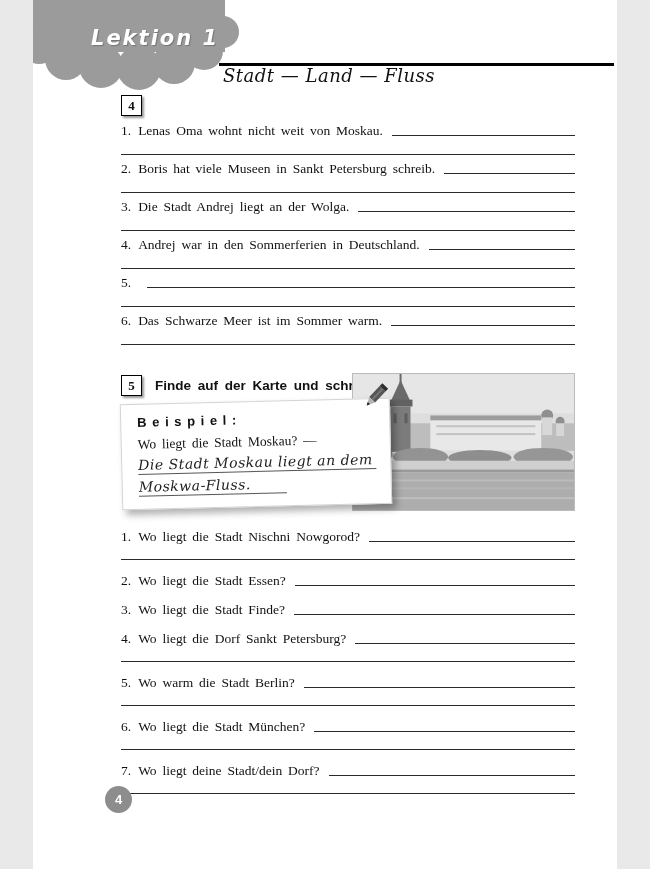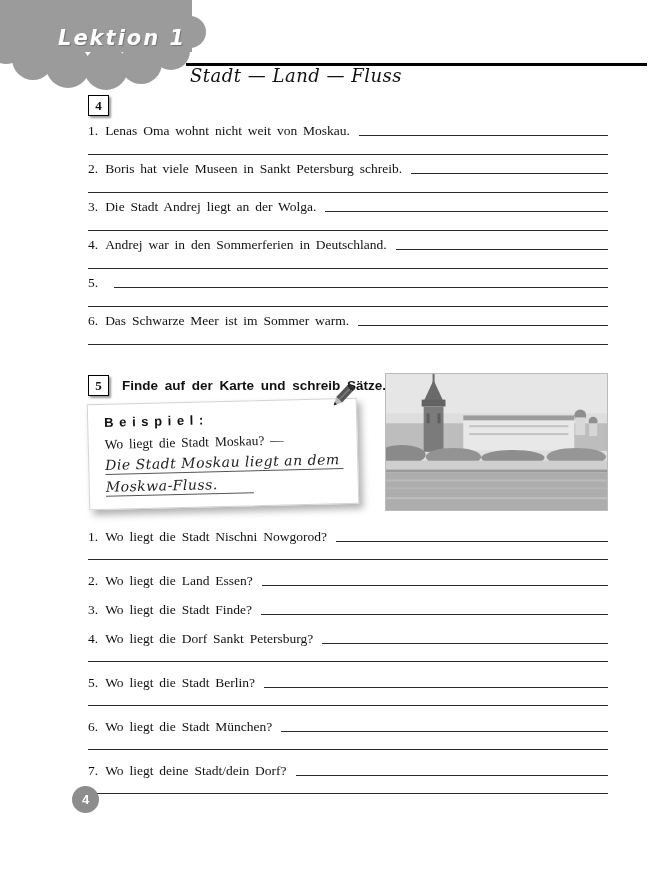--- a/index.html
+++ b/index.html
@@ -1,18 +1,18 @@
 <!DOCTYPE html>
 <html><head>
 <meta charset="utf-8">
 <style>
   * { margin:0; padding:0; box-sizing:border-box; }
   html,body { background:#e9e9e9; }
   .page {
-    position:relative; width:650px; height:869px; margin:0 auto;
+    position:relative; width:584px; height:869px; margin:0 auto;
     background:#ffffff; overflow:hidden;
     font-family:"Liberation Serif", serif; color:#111;
   }
 
   
   .blob { position:absolute; top:0; left:0; width:192px; height:52px; background:#9b9b9b; }
   .bump { position:absolute; background:#9b9b9b; border-radius:50%; }
   .b1 { left:-12px; top:28px; width:36px; height:36px; }
   .b2 { left:12px;  top:38px; width:42px; height:42px; }
   .b3 { left:46px;  top:44px; width:44px; height:44px; }
@@ -229,40 +229,40 @@
 
         <div class="item-row">
           <span class="item-num">1.</span>
           <span class="item-text">Wo liegt die Stadt Nischni Nowgorod?</span>
           <span class="fill-line"></span>
         </div>
         <div class="full-line"></div>
 
         <div class="item-row">
           <span class="item-num">2.</span>
-          <span class="item-text">Wo liegt die Land Essen?</span>
+          <span class="item-text">Wo liegt die Stadt Essen?</span>
           <span class="fill-line"></span>
         </div>
 
         <div class="item-row">
           <span class="item-num">3.</span>
           <span class="item-text">Wo liegt die Stadt Finde?</span>
           <span class="fill-line"></span>
         </div>
 
         <div class="item-row">
           <span class="item-num">4.</span>
           <span class="item-text">Wo liegt die Dorf Sankt Petersburg?</span>
           <span class="fill-line"></span>
         </div>
         <div class="full-line"></div>
 
         <div class="item-row">
           <span class="item-num">5.</span>
-          <span class="item-text">Wo liegt die Stadt Berlin?</span>
+          <span class="item-text">Wo warm die Stadt Berlin?</span>
           <span class="fill-line"></span>
         </div>
         <div class="full-line"></div>
 
         <div class="item-row">
           <span class="item-num">6.</span>
           <span class="item-text">Wo liegt die Stadt München?</span>
           <span class="fill-line"></span>
         </div>
         <div class="full-line"></div>

